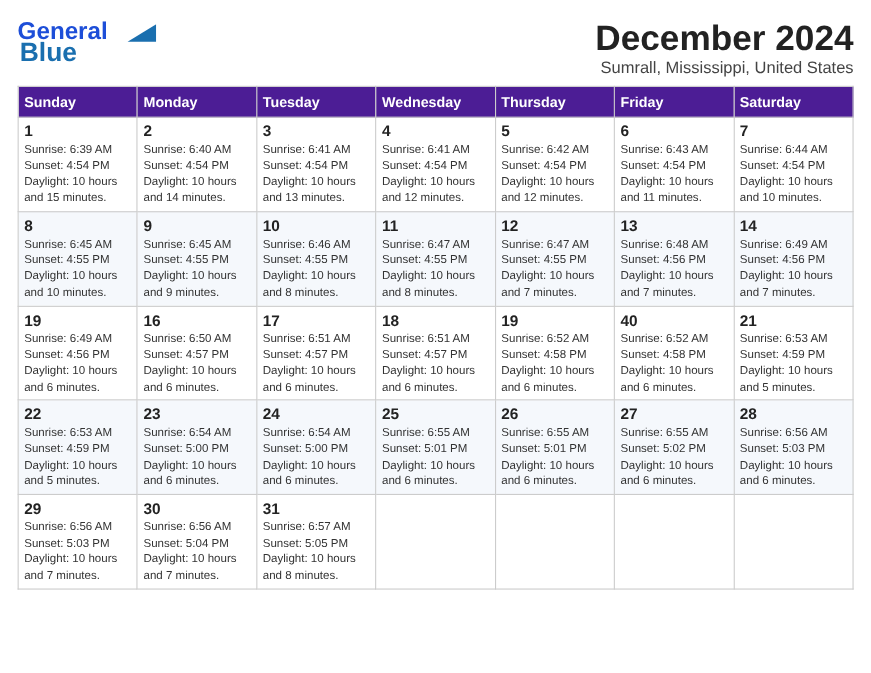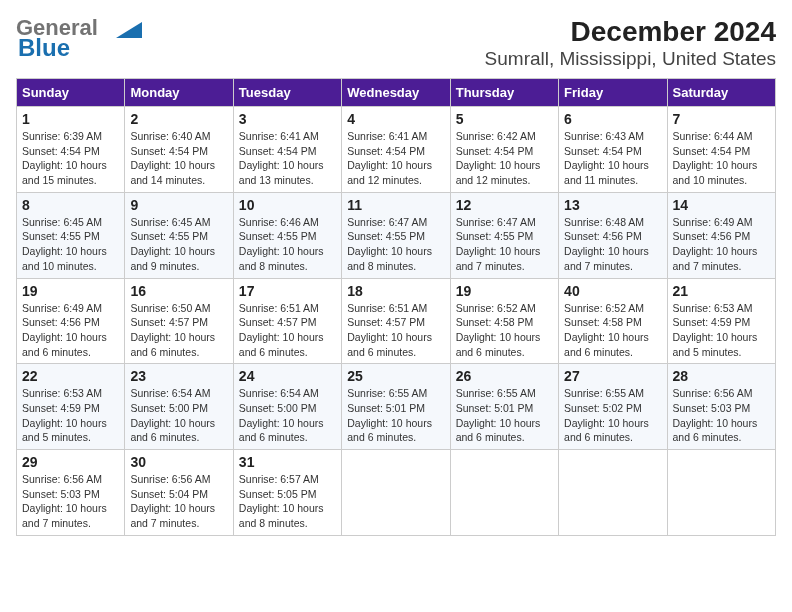--- a/index.html
+++ b/index.html
@@ -18,26 +18,26 @@
     }
     .logo {
       display: flex;
       flex-direction: column;
       align-items: flex-start;
     }
     .title-area {
       text-align: right;
     }
     .month-title {
-      font-size: 28px;
+      font-size: 32px;
       font-weight: bold;
       color: #222;
     }
     .location-title {
-      font-size: 19px;
+      font-size: 15px;
       color: #444;
     }
     .calendar-table {
       width: 100%;
       border-collapse: collapse;
       font-size: 11px;
     }
     .calendar-table th {
       background-color: #4c1d95;
       color: #fff;
@@ -76,21 +76,21 @@
       background-color: #fff !important;
     }
   </style>
 </head>
 <body>
 
 <div class="header-area">
   <div class="logo">
     <div style="display:flex;align-items:center;gap:4px;">
       <div style="font-size:22px;font-weight:bold;color:#222;line-height:1.1;">
-        <span style="color:#737373;">General</span>
+        <span style="color:#1d4ed8;">General</span>
         <svg width="36" height="22" viewBox="0 0 36 22" style="vertical-align:middle;margin-left:2px;">
           <polygon points="10,20 36,4 36,20" fill="#1a6faf"></polygon>
         </svg>
       </div>
     </div>
     <div style="font-size:24px;font-weight:bold;color:#1a6faf;margin-top:-6px;margin-left:2px;">Blue</div>
   </div>
   <div class="title-area">
     <div class="month-title">December 2024</div>
     <div class="location-title">Sumrall, Mississippi, United States</div>

